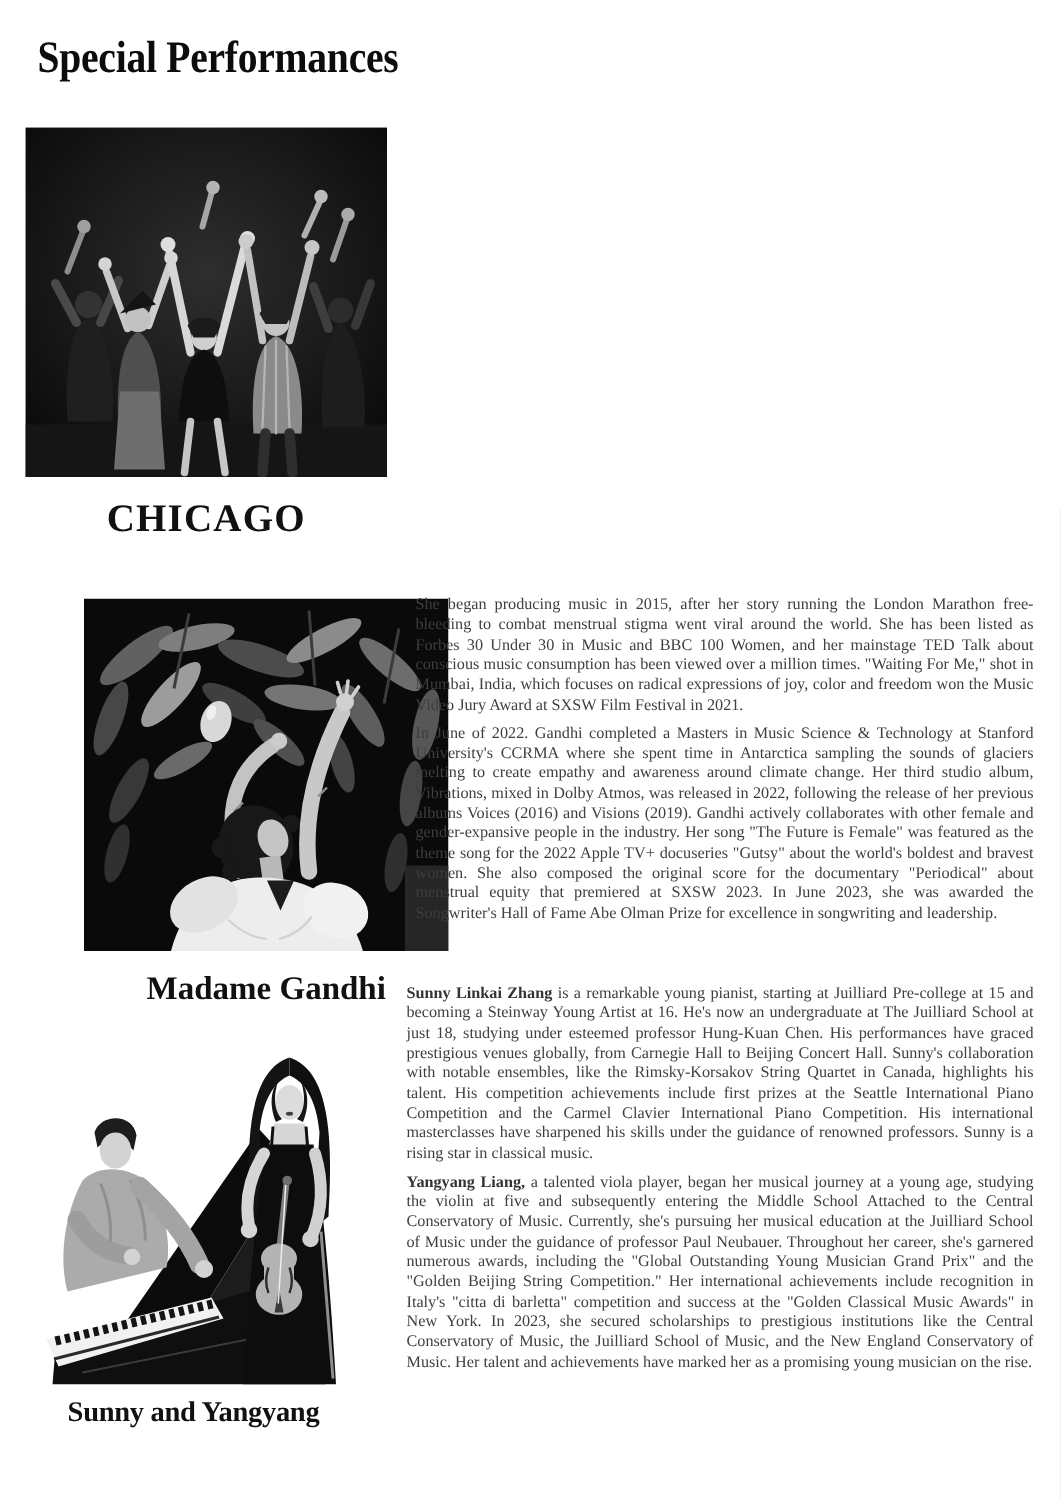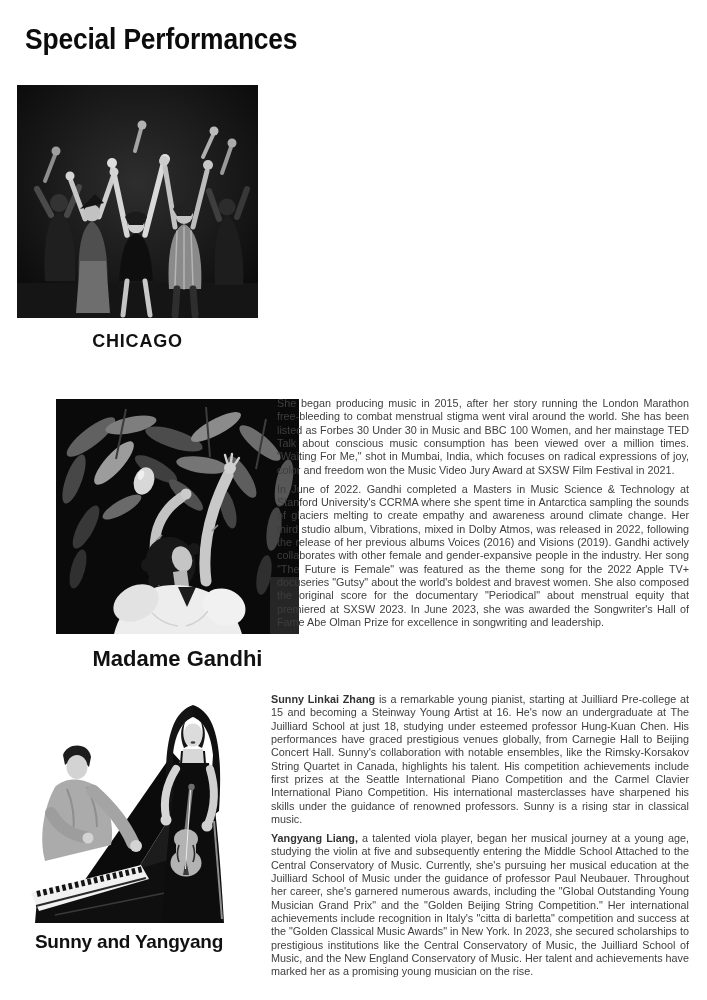--- a/index.html
+++ b/index.html
@@ -1,48 +1,48 @@
 <!DOCTYPE html>
 <html><head>
 <meta charset="utf-8">
 <style>
   html,body{margin:0;padding:0;background:#e9e9e9;}
   .page{
     position:relative;
     width:707px;height:1000px;
     margin:0 auto;
     background:#ffffff;
-    font-family:Liberation Sans, sans-serif;
+    font-family:Liberation Serif, serif;
     overflow:hidden;
   }
   .page-title{
     position:absolute;left:25px;top:21px;margin:0;
     font-size:30px;font-weight:700;color:#0c0c0c;
     letter-spacing:-.2px;line-height:1.2;
     transform:scaleX(.88);transform-origin:left top;
     white-space:nowrap;
   }
   figure{margin:0;padding:0;position:absolute;}
   figure svg{display:block;}
   figcaption{
     font-weight:700;color:#111;text-align:center;line-height:1.1;
   }
   .fig-chicago{left:17px;top:85px;width:241px;}
-  .cap-chicago{font-size:18px;letter-spacing:.8px;margin-top:14px;}
+  .cap-chicago{font-size:26px;letter-spacing:.8px;margin-top:14px;}
   .fig-gandhi{left:15px;top:399px;width:243px;padding-left:41px;}
   .cap-gandhi{font-size:22px;margin-top:13px;}
   .fig-sunny{left:15px;top:693px;width:228px;}
   .cap-sunny{font-size:19px;margin-top:9px;letter-spacing:-.2px;}
   .bio{
     position:absolute;color:#3e3e3e;
     font-size:10.8px;line-height:13.35px;
     text-align:justify;
   }
   .bio-gandhi{left:277px;top:397px;width:412px;}
-  .bio-sunny{left:271px;top:693px;width:418px;}
+  .bio-sunny{left:271px;top:656px;width:418px;}
   .bio p{margin:0 0 5.5px 0;}
   .bio b{color:#333333;}
 </style>
 </head>
 <body>
 
 <div class="page">
 
   <h1 class="page-title">Special Performances</h1>
 

